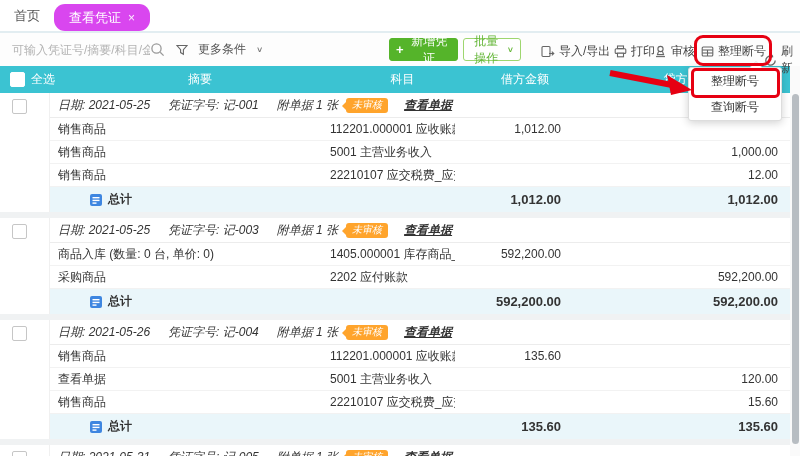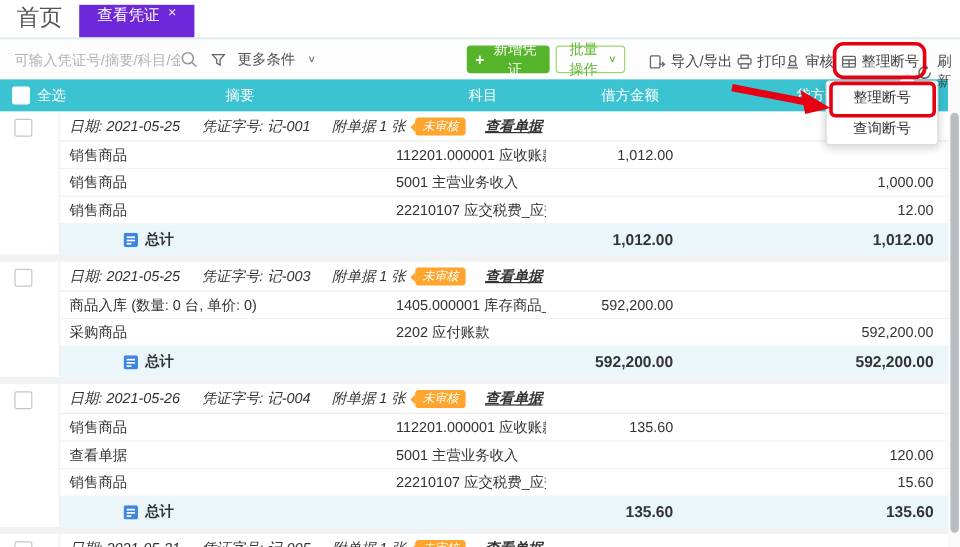--- a/index.html
+++ b/index.html
@@ -1,22 +1,22 @@
 <!DOCTYPE html>
 <html><head>
 <meta charset="utf-8">
 <style>
   html,body{margin:0;padding:0;width:800px;height:456px;overflow:hidden;background:#fff;
     font-family:"Liberation Sans","DejaVu Sans",sans-serif;}
   .app{position:relative;width:800px;height:456px;background:#fff;overflow:hidden;font-size:12px;color:#333;}
 
   
   .tabbar{height:31px;border-bottom:2px solid #e2edf1;display:flex;align-items:flex-end;background:#fff;}
-  .tab-home{padding:0 14px;line-height:30px;font-size:19px;color:#555;cursor:pointer;}
-  .tab-active{display:flex;gap:7px;height:27px;padding:0 15px;background:#6d28d9;color:#fff;font-size:13px;cursor:pointer;}
+  .tab-home{padding:0 14px;line-height:30px;font-size:13px;color:#555;cursor:pointer;}
+  .tab-active{display:flex;align-items:center;gap:7px;height:27px;padding:0 15px;background:#d946ef;color:#fff;font-size:13px;cursor:pointer;border-radius:11px;}
   .tab-close{font-size:12px;line-height:1;opacity:.9;}
 
   
   .toolbar{position:relative;height:33px;background:#fdfdfd;}
   .search-input{position:absolute;left:10px;top:7px;width:138px;height:18px;border:none;outline:none;background:transparent;font-size:12px;color:#333;font-family:inherit;}
   .search-input::placeholder{color:#b3b3b3;}
   .search-ic{position:absolute;left:150px;top:9px;}
   .filter{position:absolute;left:176px;top:8px;display:flex;align-items:center;gap:10px;color:#555;cursor:pointer;}
   .caret{font-size:10px;color:#777;transform:scaleY(.8);}
   .btn{position:absolute;top:5px;height:23px;display:flex;align-items:center;justify-content:center;gap:4px;font-size:12px;border-radius:3px;cursor:pointer;box-sizing:border-box;font-family:inherit;}
@@ -49,21 +49,21 @@
   .badge{position:relative;display:inline-flex;align-items:center;height:15px;padding:0 6px;margin-left:8px;background:#ffa42c;color:#fff;font-size:10px;border-radius:3px;}
   .badge::before{content:"";position:absolute;left:-4px;top:4px;border-top:4px solid transparent;border-bottom:4px solid transparent;border-right:4px solid #ffa42c;}
   .view-link{margin-left:16px;color:#333;font-weight:700;text-decoration:underline;cursor:pointer;}
   .g-row{display:flex;align-items:center;height:23px;border-bottom:1px solid #f2f2f2;box-sizing:border-box;}
   .r-sum{flex:0 0 280px;padding-left:8px;box-sizing:border-box;white-space:nowrap;overflow:hidden;}
   .r-subj{flex:0 0 125px;box-sizing:border-box;white-space:nowrap;overflow:hidden;}
   .r-debit{flex:0 0 120px;text-align:right;padding-right:14px;box-sizing:border-box;}
   .r-credit{flex:1;text-align:right;padding-right:12px;box-sizing:border-box;}
   .g-total{display:flex;align-items:center;height:25px;background:#eaf6fa;font-weight:700;}
   .g-total .r-debit,.g-total .r-credit{font-size:13px;}
-  .t-label{display:flex;align-items:center;gap:6px;padding-left:53px;box-sizing:border-box;flex:0 0 280px;}
+  .t-label{display:flex;align-items:center;gap:6px;padding-left:40px;box-sizing:border-box;flex:0 0 280px;}
 
   
   .scroll-track{position:absolute;right:0;top:66px;width:10px;height:390px;background:#fafafa;}
   .scroll-thumb{position:absolute;right:1px;top:94px;width:7px;height:350px;background:#b8bdc2;border-radius:4px;cursor:pointer;}
 
   
   .dropdown{position:absolute;left:688px;top:67px;width:92px;background:#fff;border:1px solid #ddd;border-radius:3px;box-shadow:0 2px 8px rgba(0,0,0,.18);z-index:20;}
   .dropdown::before{content:"";position:absolute;top:-7px;left:60px;border-left:7px solid transparent;border-right:7px solid transparent;border-bottom:7px solid #ddd;}
   .dropdown::after{content:"";position:absolute;top:-6px;left:61px;border-left:6px solid transparent;border-right:6px solid transparent;border-bottom:6px solid #fff;}
   .dd-item{height:26px;line-height:26px;text-align:center;color:#333;cursor:pointer;}

